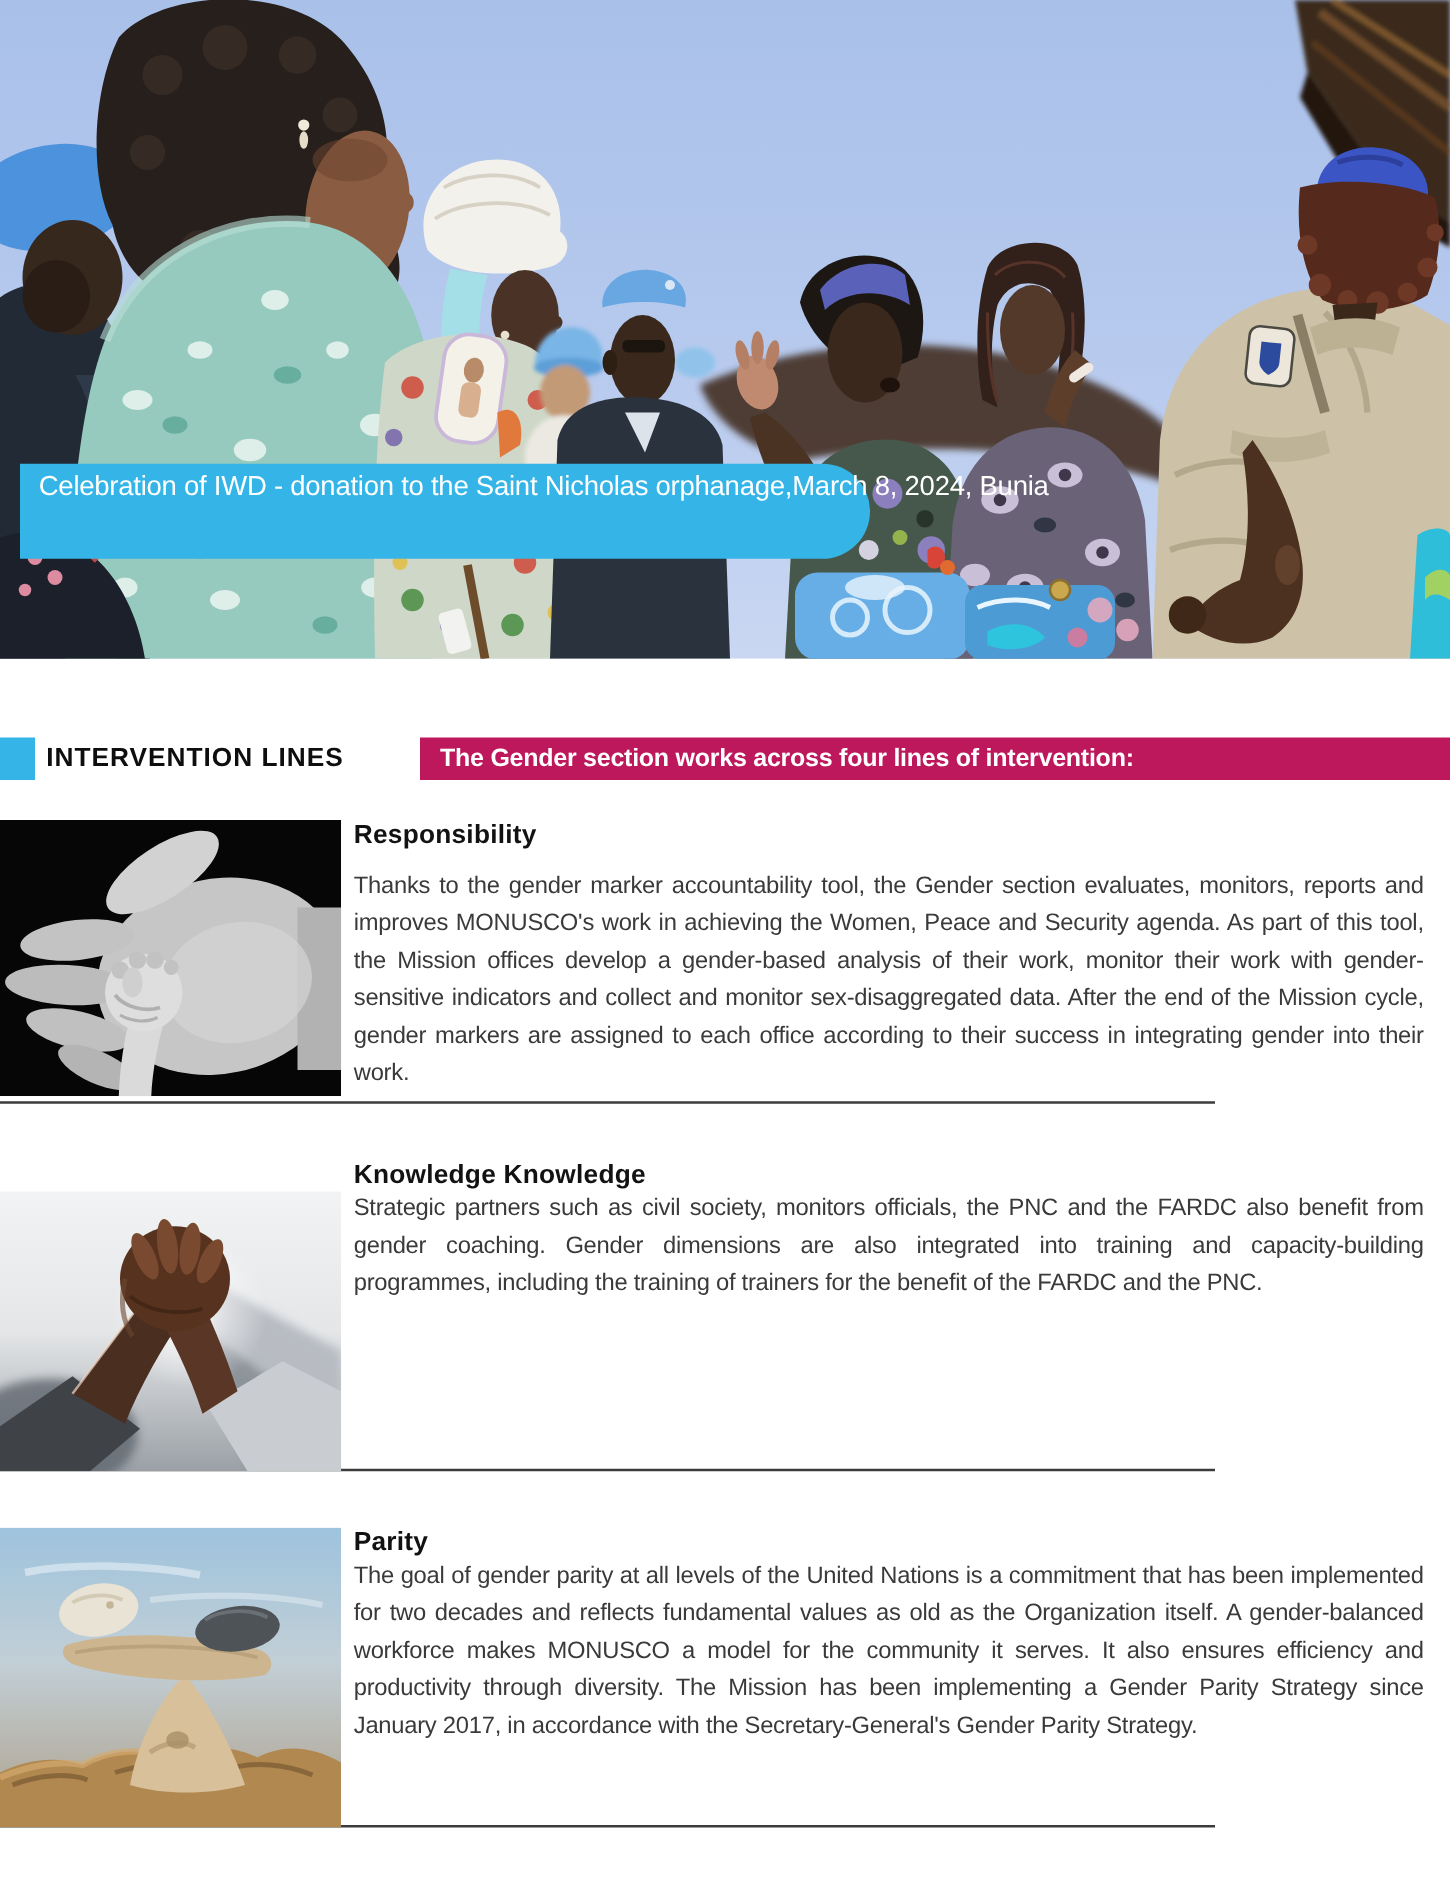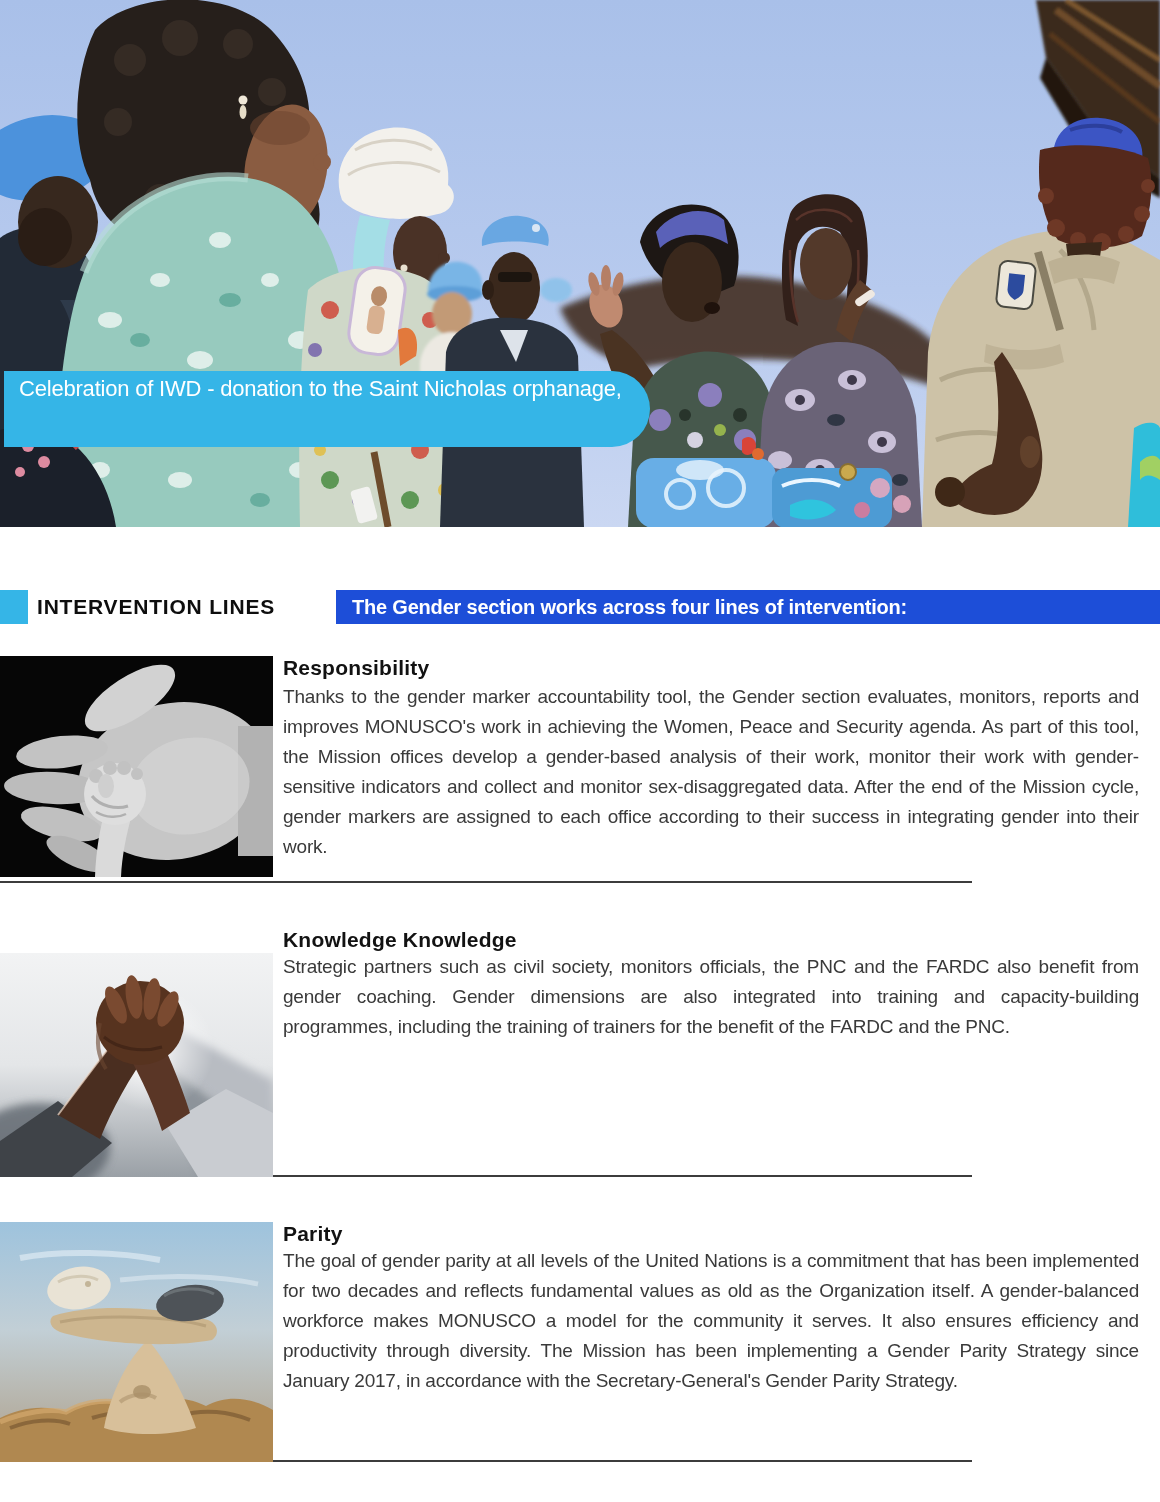--- a/index.html
+++ b/index.html
@@ -8,38 +8,38 @@
     width:1160px; height:1502px; position:relative;
     font-family:"Liberation Sans", sans-serif;
     overflow:hidden;
   }
 
   
   .hero { position:absolute; left:0; top:0; width:1160px; height:527px; overflow:hidden; }
   .hero svg { display:block; width:1160px; height:527px; }
 
   .caption {
-    position:absolute; left:4px; top:371px; min-width:640px; max-width:680px; height:76px;
+    position:absolute; left:16px; top:371px; min-width:640px; max-width:680px; height:76px;
     background:#35b5e7; border-radius:0 38px 38px 0;
     display:inline-flex; flex-direction:row; justify-content:flex-start;
     padding:0 28px 0 15px; z-index:5;
   }
   .caption div {
     color:#ffffff; font-size:22px; line-height:35px; font-weight:400;
     letter-spacing:-0.2px; white-space:nowrap;
   }
 
   
   .accent-square { position:absolute; left:0; top:590px; width:28px; height:34px; background:#35b5e7; }
   .intervention-title {
     position:absolute; left:37px; top:590px; height:34px; display:flex; align-items:center;
     font-size:21px; font-weight:bold; letter-spacing:0.8px; color:#0e0e0e; white-space:nowrap;
   }
   .intervention-banner {
-    position:absolute; left:336px; top:590px; right:0; height:34px; background:#1d4ed8;
+    position:absolute; left:336px; top:590px; right:0; height:34px; background:#be185d;
     display:flex; align-items:center; padding-left:16px;
   }
   .intervention-banner span {
     color:#ffffff; font-size:20px; font-weight:bold; letter-spacing:-0.2px; white-space:nowrap;
   }
 
   
   .section { position:absolute; left:0; width:972px; border-bottom:2px solid #3c3c3c; }
   #sec-responsibility { top:656px; height:227px; }
   #sec-knowledge      { top:928px; height:249px; }
@@ -52,21 +52,21 @@
   .section-image svg { display:block; width:100%; height:100%; }
 
   .section-text { position:absolute; left:283px; top:0; width:856px; }
   .section-heading {
     font-size:21px; font-weight:bold; color:#121212; letter-spacing:0.2px; line-height:24px;
   }
   .section-text p {
     font-size:19px; line-height:30px; color:#3a3a3a;
     text-align:justify; letter-spacing:-0.2px;
   }
-  #sec-responsibility p { margin-top:2px; }
+  #sec-responsibility p { margin-top:14px; }
   #sec-knowledge p.first { margin-top:13px; }
   #sec-knowledge p.second { margin-top:0; }
   #sec-parity p { }
 </style>
 </head>
 <body>
 
 <div class="hero">
   <svg viewBox="0 0 1160 527">
     <defs>
@@ -309,20 +309,21 @@
       <circle cx="880" cy="488" r="10" fill="#e3a8bf" opacity="0.9"></circle>
       <circle cx="902" cy="504" r="9" fill="#e3a8bf" opacity="0.9"></circle>
       <circle cx="862" cy="510" r="8" fill="#d87a9a" opacity="0.9"></circle>
       <path d="M1128,527 L1134,428 C1146,420 1158,422 1160,428 L1160,527 Z" fill="#2fbeda"></path>
       <path d="M1140,462 C1148,454 1156,454 1160,460 L1160,480 C1152,474 1144,474 1140,480 Z" fill="#b5d44e" opacity="0.85"></path>
     </g>
   </svg>
 
   <div class="caption">
     <div>Celebration of IWD - donation to the Saint Nicholas orphanage,</div>
+    <div>March 8, 2024, Bunia</div>
   </div>
 </div>
 
 <div class="accent-square"></div>
 <div class="intervention-title">INTERVENTION LINES</div>
 <div class="intervention-banner">
   <span>The Gender section works across four lines of intervention:</span>
 </div>
 
 <div class="section" id="sec-responsibility">

